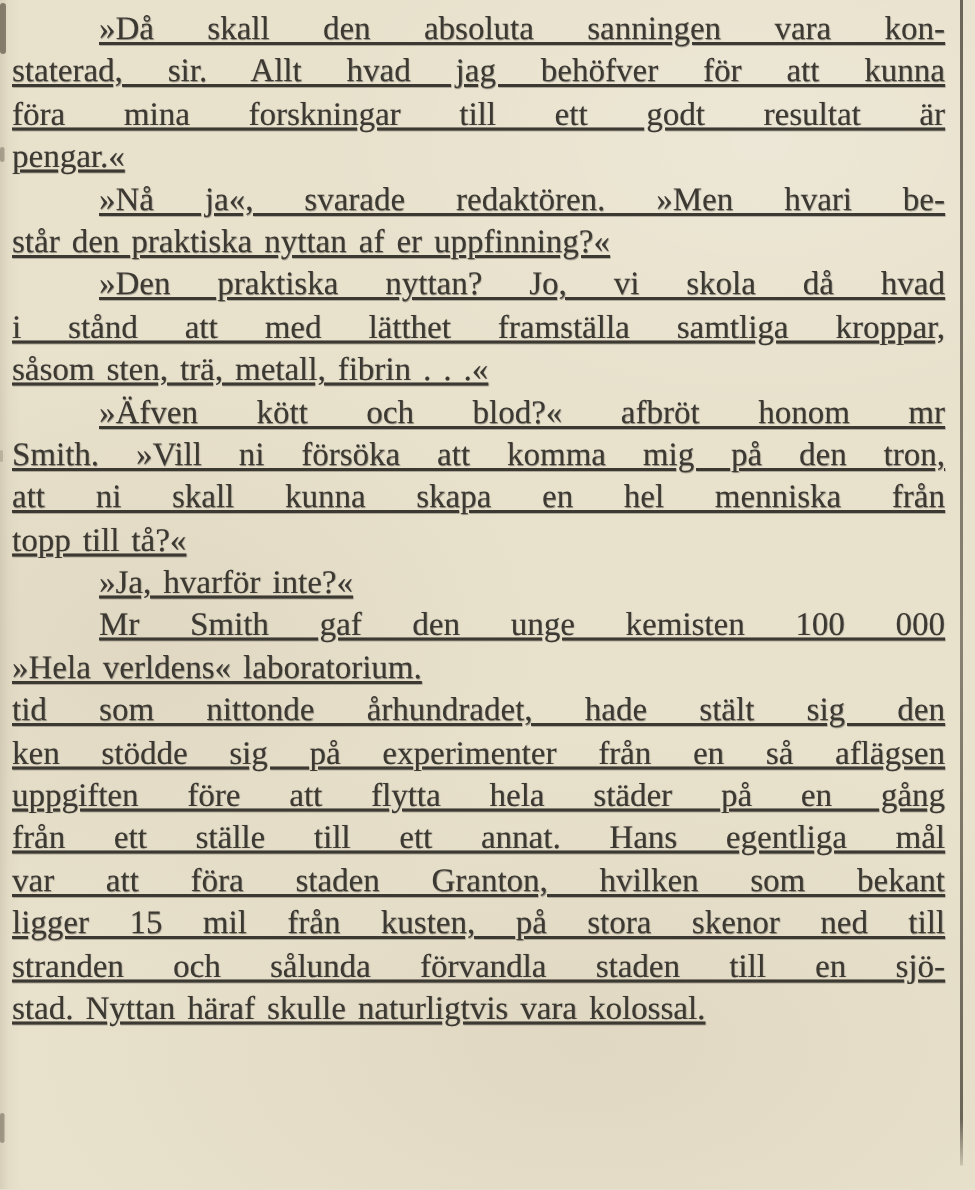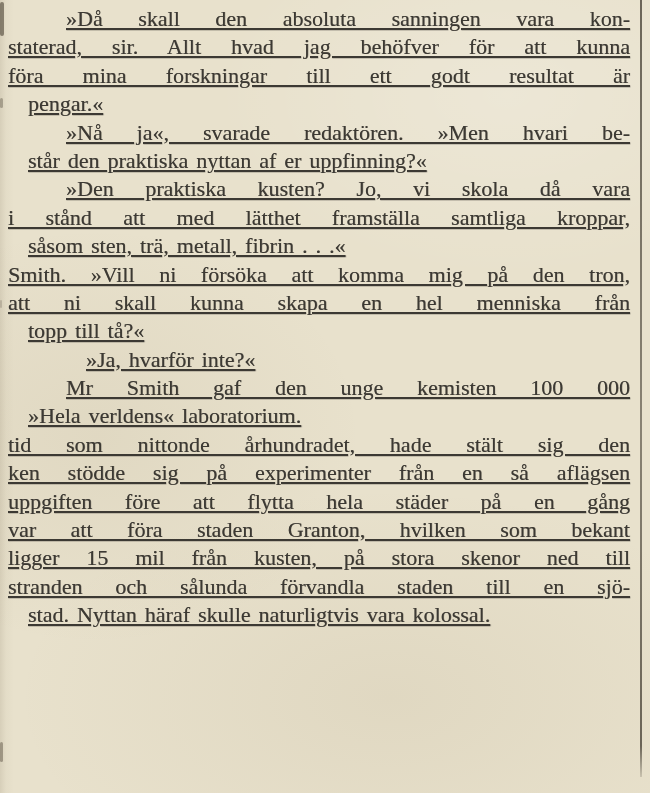--- a/index.html
+++ b/index.html
@@ -40,21 +40,21 @@
     text-decoration: underline;
   }
   .paragraph { margin: 0; }
   .line {
     height: 28.4px;
     text-align: justify;
     text-align-last: justify;
     white-space: nowrap;
     overflow: visible;
   }
-  .line.last { text-align-last: left; white-space: normal; margin-left: 20px; }
+  .line.last { text-align-last: left; white-space: normal; }
   .line.first { text-indent: 58px; }
   .line.first.last { text-align-last: left; }
   
   .edge-rule {
     position: absolute;
     left: 640px; top: 0;
     width: 2px; height: 777px;
     background: linear-gradient(180deg,
       rgba(85,79,67,0.85) 0%,
       rgba(85,79,67,0.65) 55%,
@@ -77,40 +77,42 @@
         <div class="line first">»Då skall den absoluta sanningen vara kon-</div>
         <div class="line">staterad, sir. Allt hvad jag behöfver för att kunna</div>
         <div class="line">föra mina forskningar till ett godt resultat är</div>
         <div class="line last">pengar.«</div>
       </div>
       <div class="paragraph">
         <div class="line first">»Nå ja«, svarade redaktören. »Men hvari be-</div>
         <div class="line last">står den praktiska nyttan af er uppfinning?«</div>
       </div>
       <div class="paragraph">
-        <div class="line first">»Den praktiska kusten? Jo, vi skola då vara</div>
+        <div class="line first">»Den praktiska nyttan? Jo, vi skola då hvad</div>
         <div class="line">i stånd att med lätthet framställa samtliga kroppar,</div>
         <div class="line last">såsom sten, trä, metall, fibrin . . .«</div>
       </div>
       <div class="paragraph">
+        <div class="line first">»Äfven kött och blod?« afbröt honom mr</div>
         <div class="line">Smith. »Vill ni försöka att komma mig på den tron,</div>
         <div class="line">att ni skall kunna skapa en hel menniska från</div>
         <div class="line last">topp till tå?«</div>
       </div>
       <div class="paragraph">
         <div class="line first last">»Ja, hvarför inte?«</div>
       </div>
       <div class="paragraph">
         <div class="line first">Mr Smith gaf den unge kemisten 100 000</div>
         <div class="line last">»Hela verldens« laboratorium.</div>
       </div>
       <div class="paragraph">
         <div class="line">tid som nittonde århundradet, hade stält sig den</div>
         <div class="line">ken stödde sig på experimenter från en så aflägsen</div>
         <div class="line">uppgiften före att flytta hela städer på en gång</div>
+        <div class="line">från ett ställe till ett annat. Hans egentliga mål</div>
         <div class="line">var att föra staden Granton, hvilken som bekant</div>
         <div class="line">ligger 15 mil från kusten, på stora skenor ned till</div>
         <div class="line">stranden och sålunda förvandla staden till en sjö-</div>
         <div class="line last">stad. Nyttan häraf skulle naturligtvis vara kolossal.</div>
       </div>
     </div>
   <div class="edge-rule"></div>
   <div class="artifact a1"></div>
   <div class="artifact a2"></div>
   <div class="artifact a3"></div>

